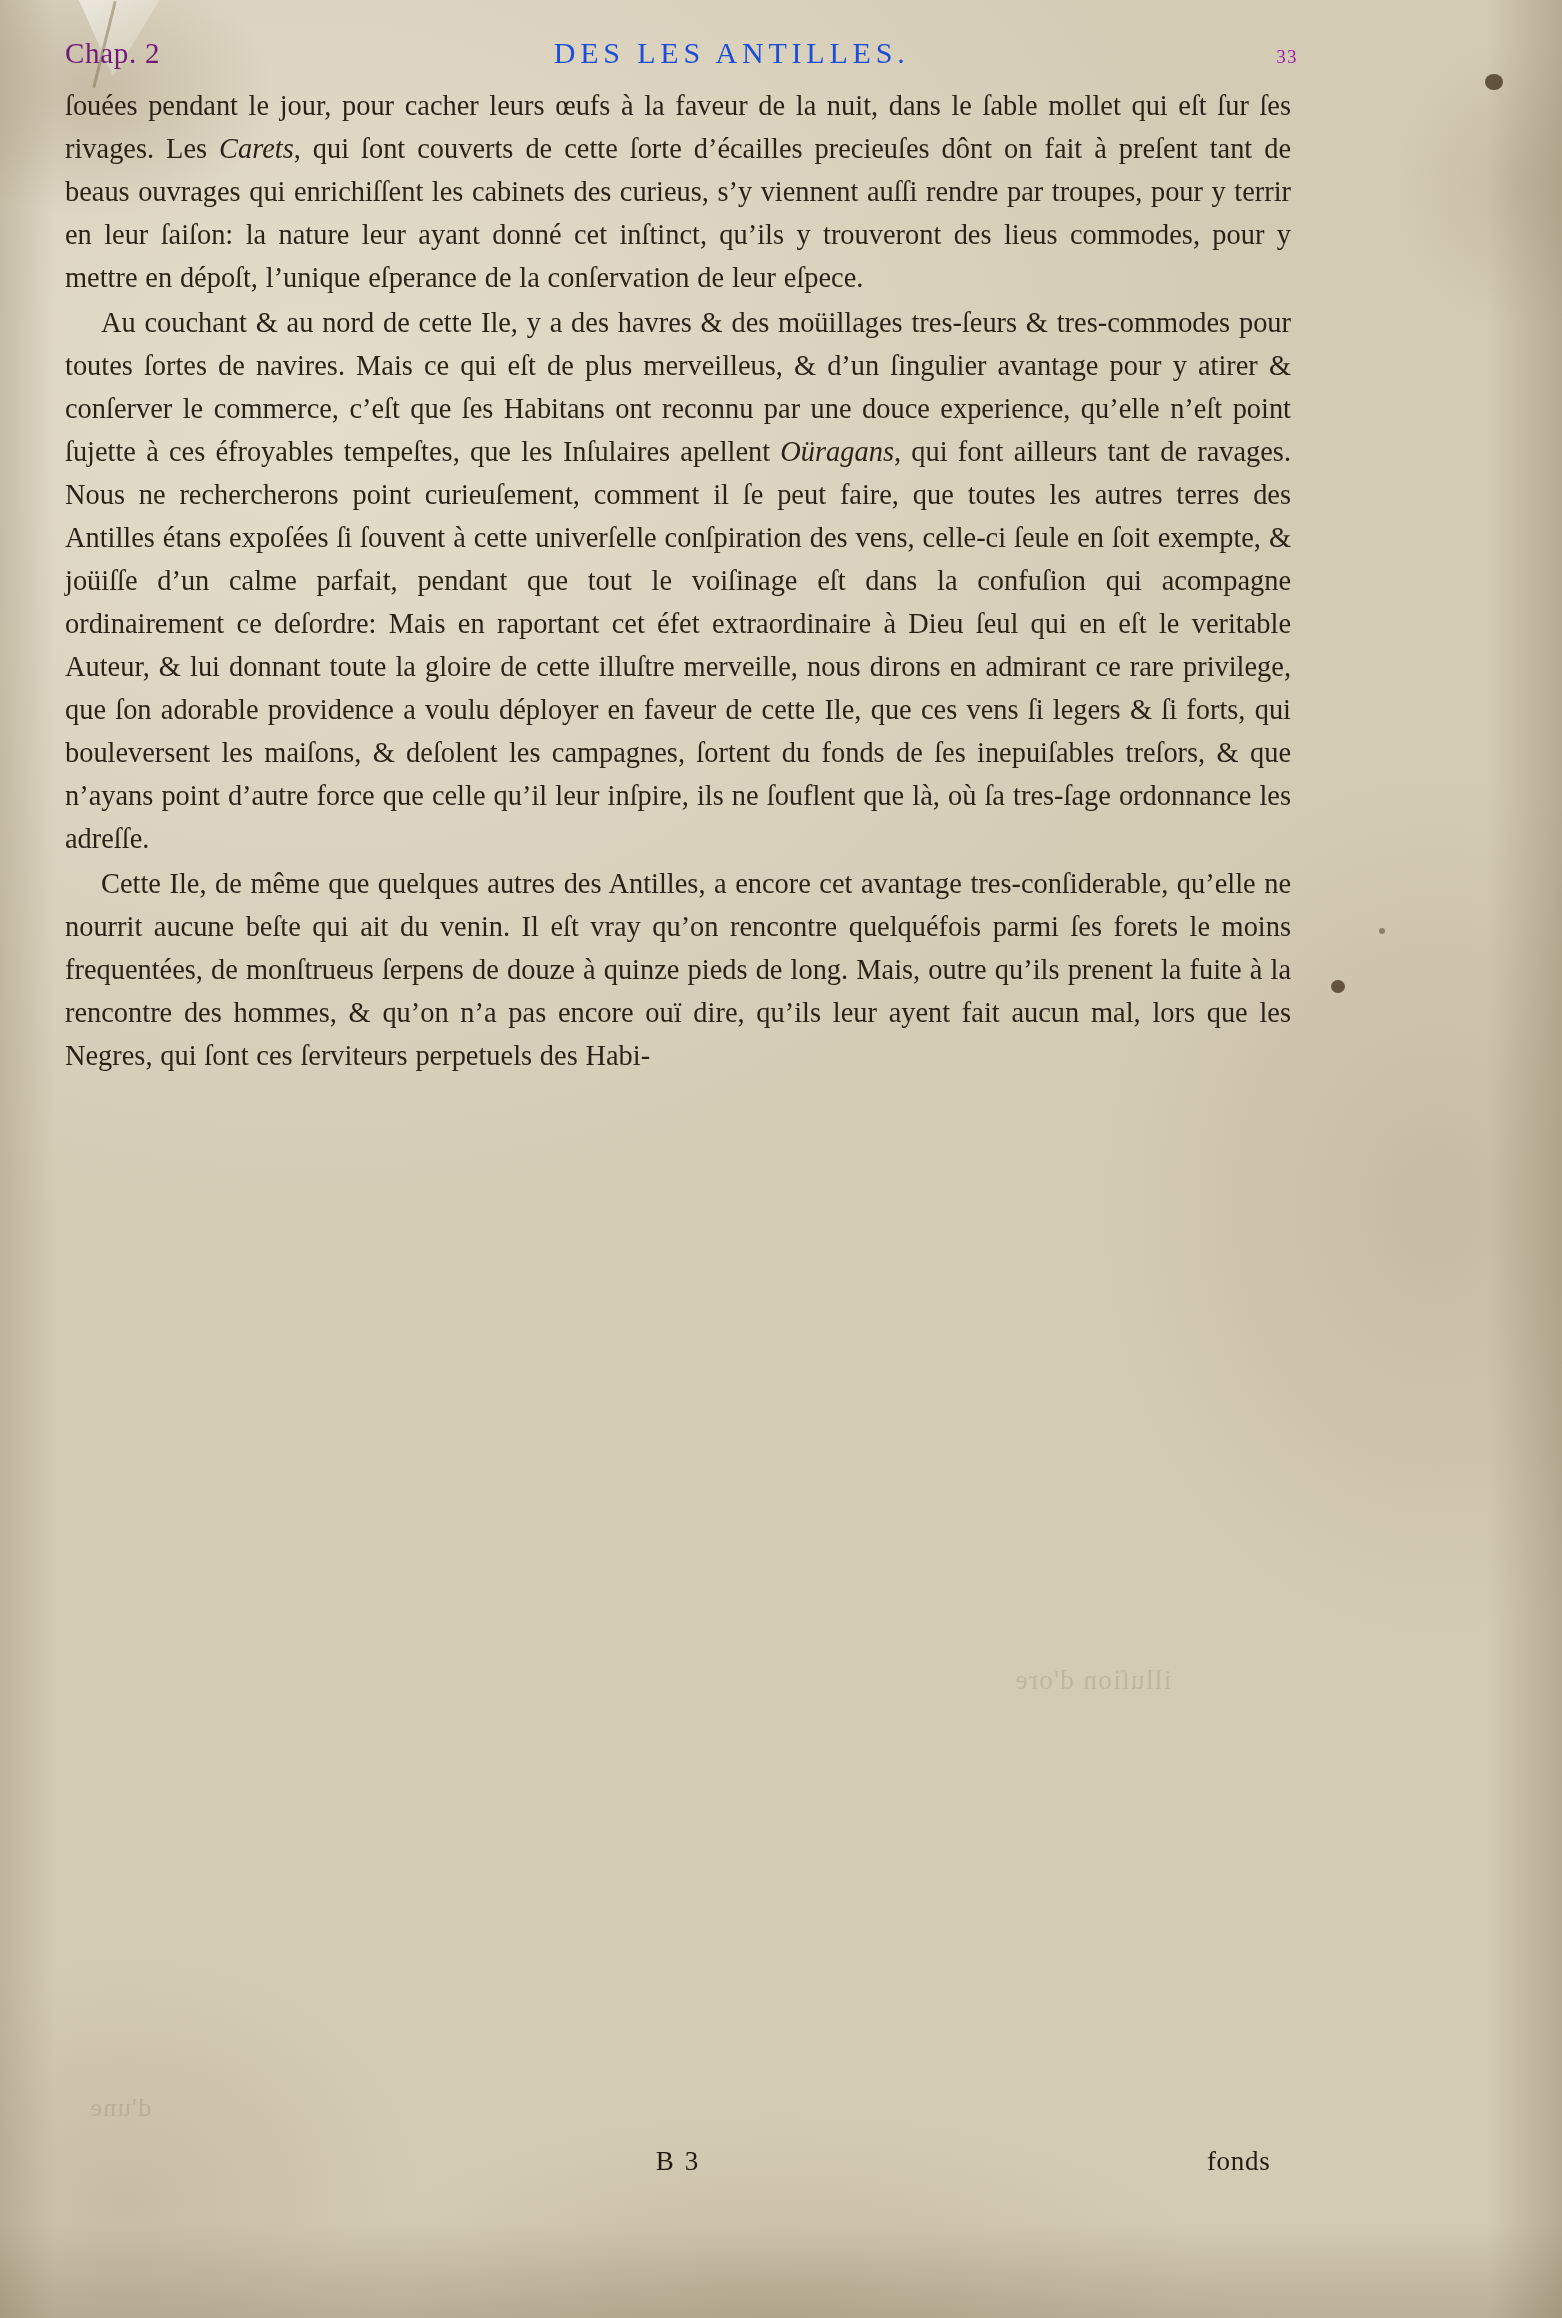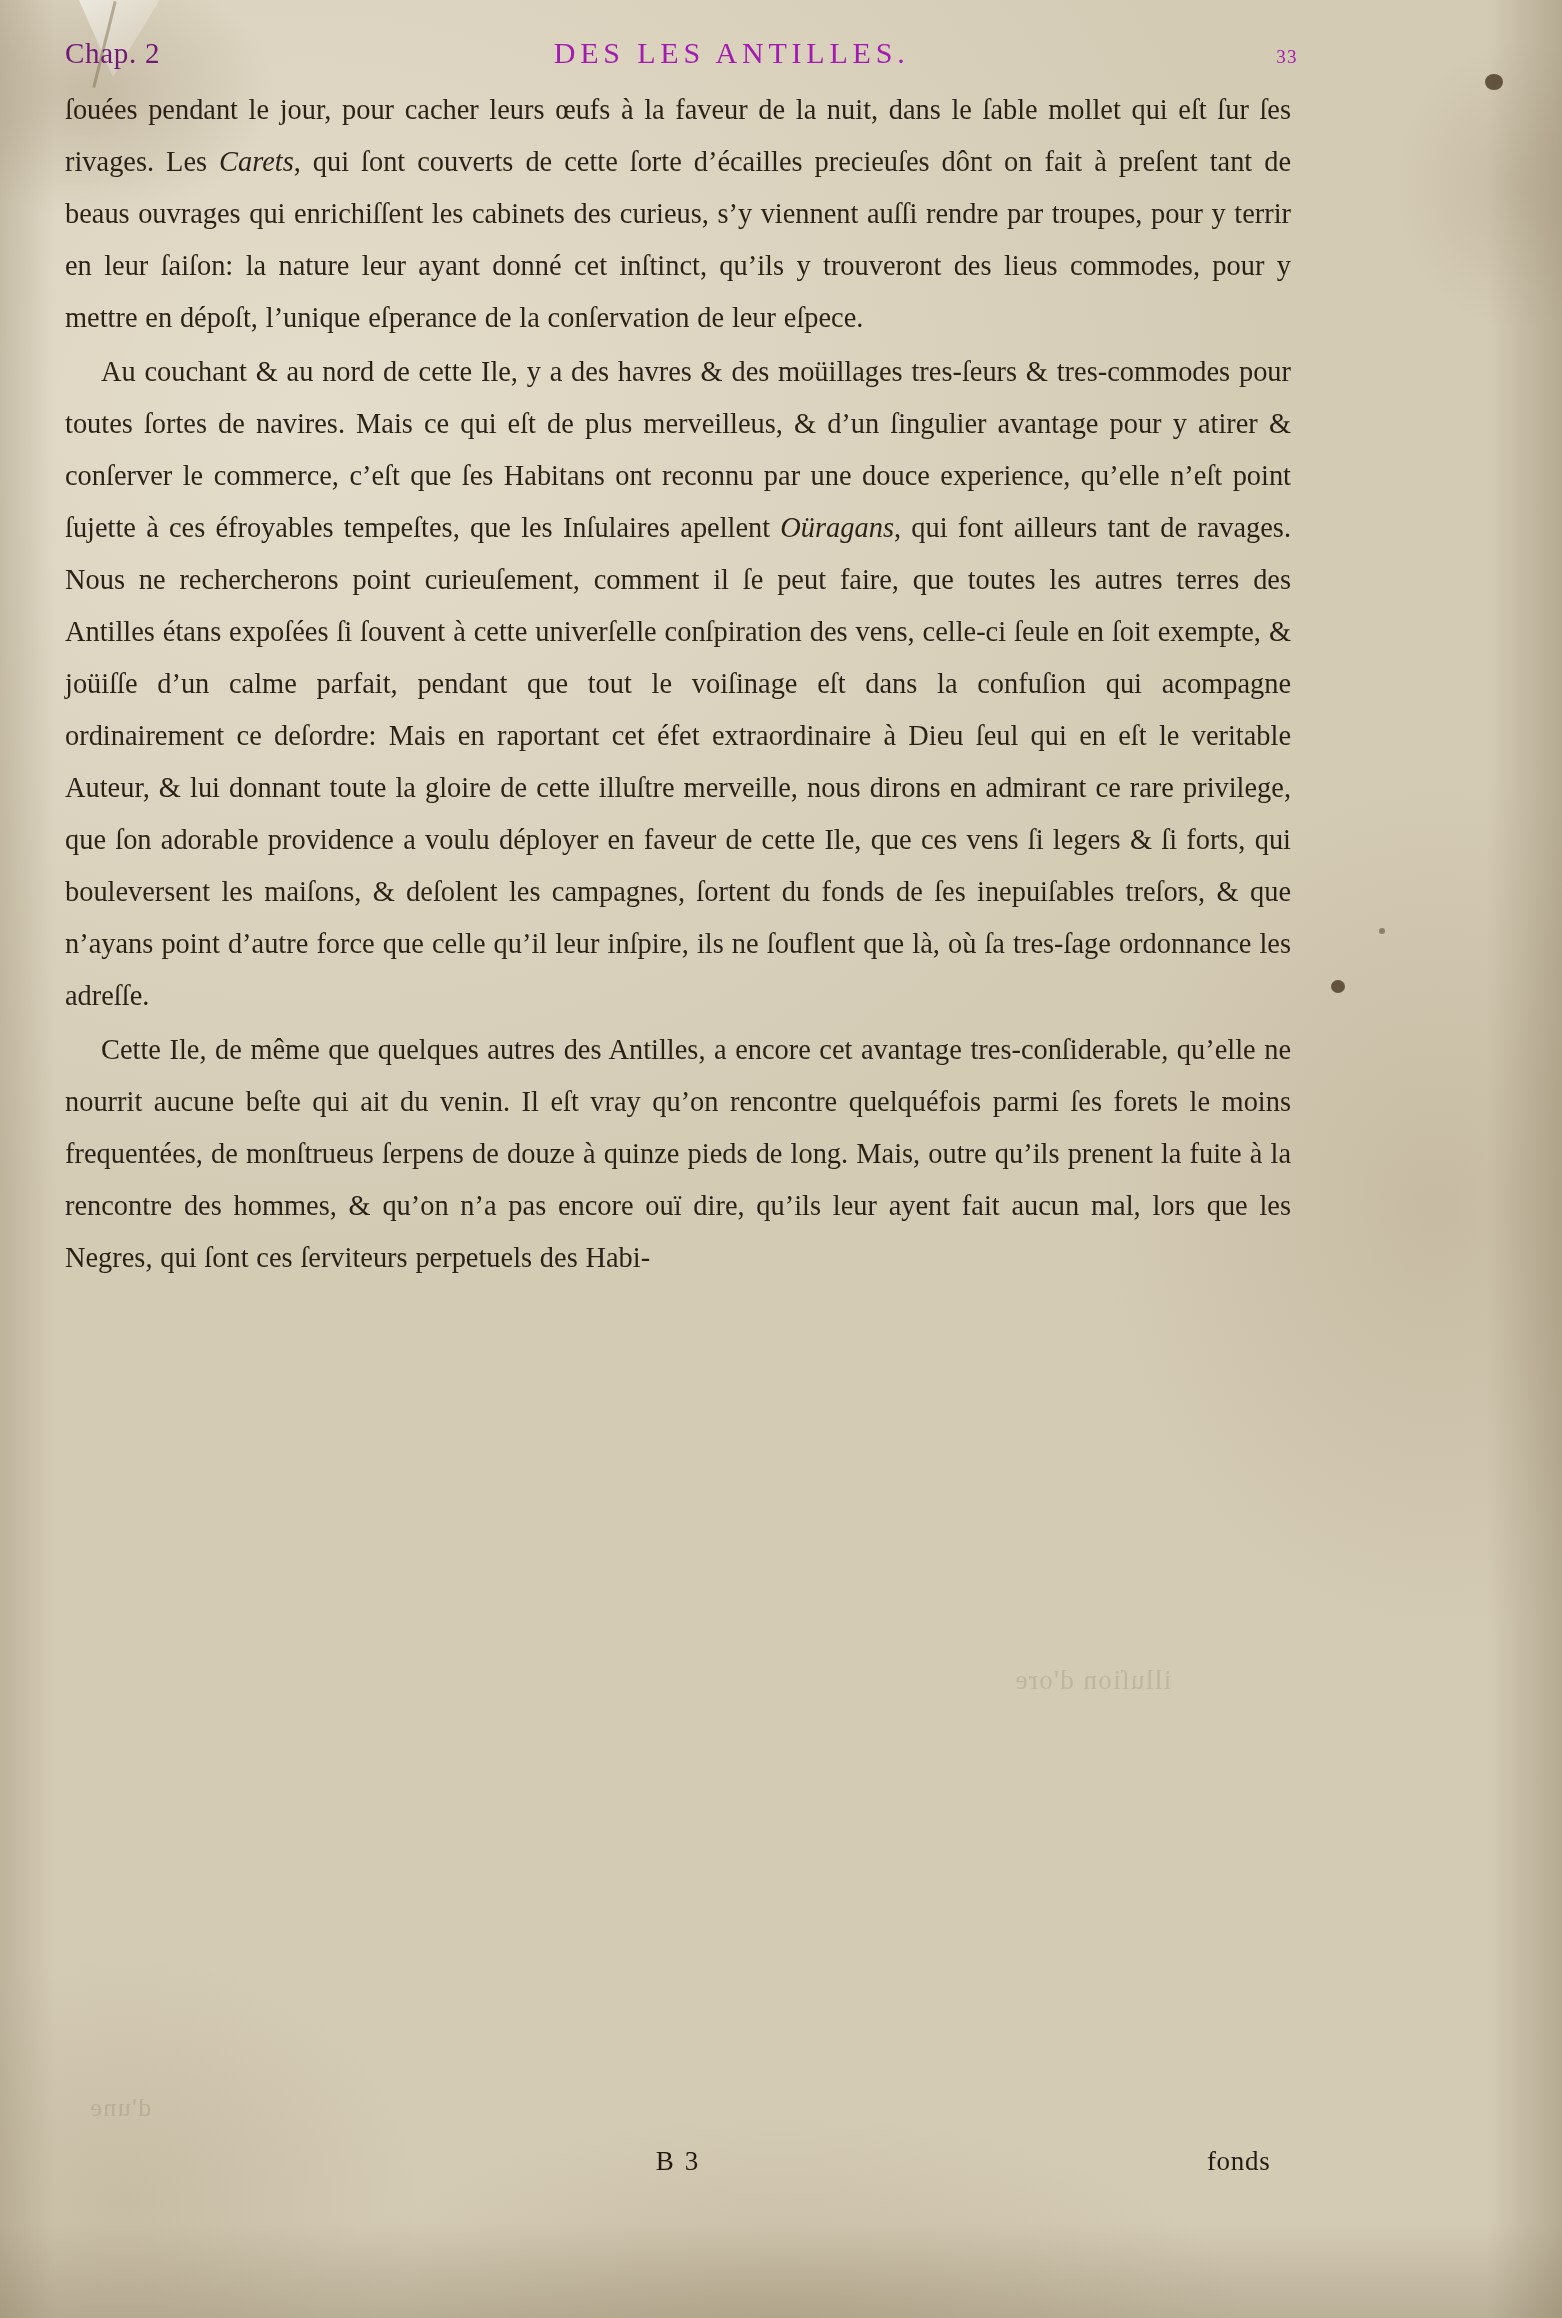--- a/index.html
+++ b/index.html
@@ -130,40 +130,40 @@
     white-space: nowrap;
     color: #701a75;
   }
   .running-title {
     flex: 1;
     text-align: center;
     font-size: 30px;
     letter-spacing: 4.8px;
     font-variant: small-caps;
     text-transform: uppercase;
-    color: #a21caf;
+    color: #1d4ed8;
     padding-left: 27px;
   }
   .folio {
     font-size: 19px;
     letter-spacing: 1.4px;
     color: #a21caf;
     white-space: nowrap;
   }
 
   .body {
     position: absolute;
     left: 0;
     top: 84px;
     width: 1226px;
   }
   p.para {
     margin: 0 0 0 0;
     font-size: 28.4px;
-    line-height: 52px;
+    line-height: 43px;
     text-align: justify;
     text-justify: inter-word;
     color: #241a10;
     word-spacing: 0.7px;
   }
   p.para.indent { text-indent: 36px; }
   p.para + p.para { margin-top: 2px; }
   .ital { font-style: italic; }
 
   .footline {

